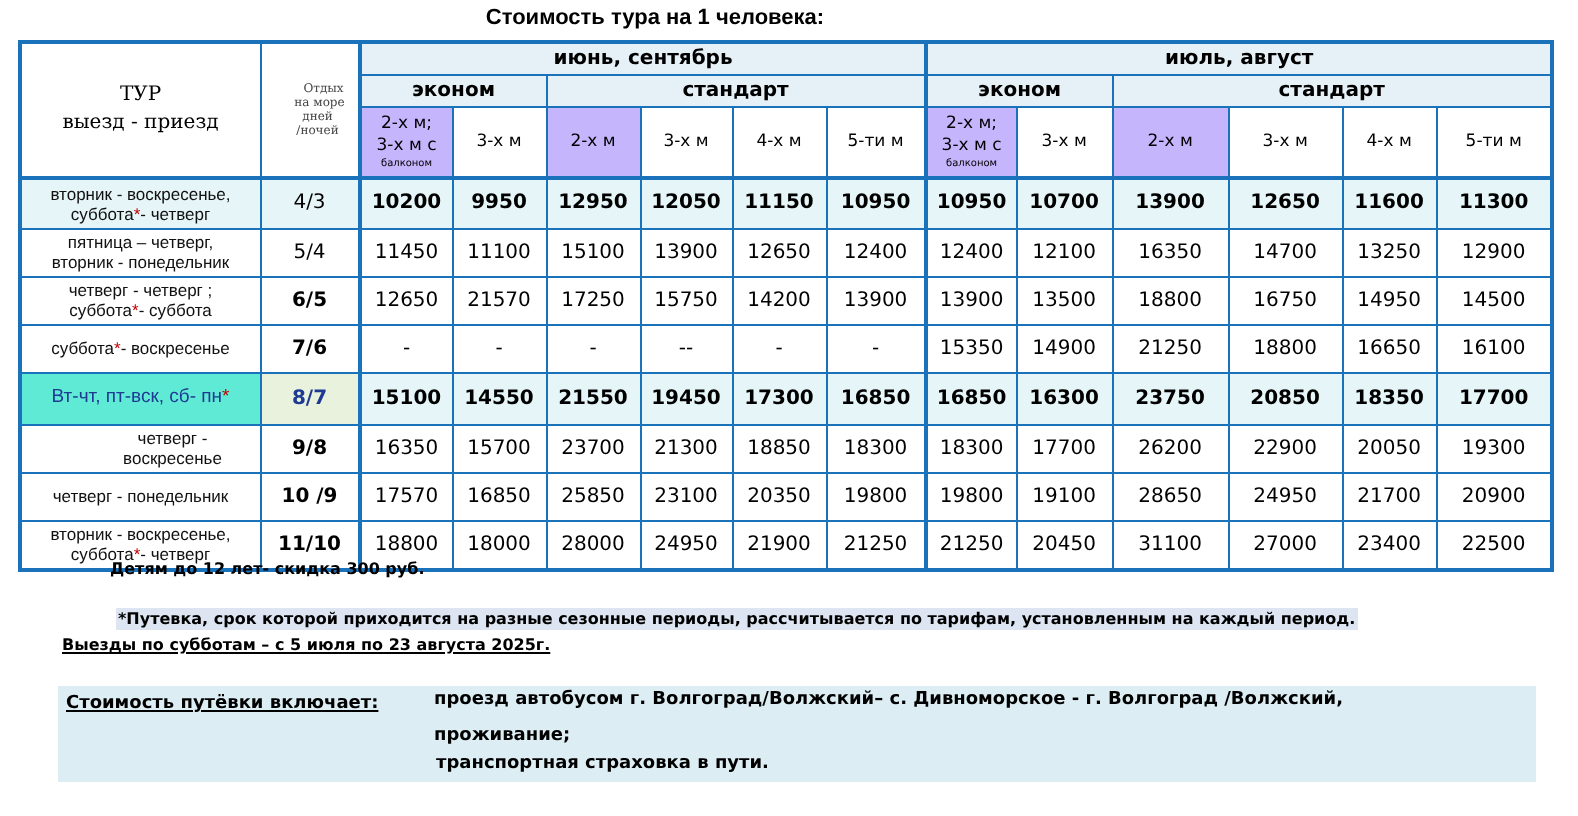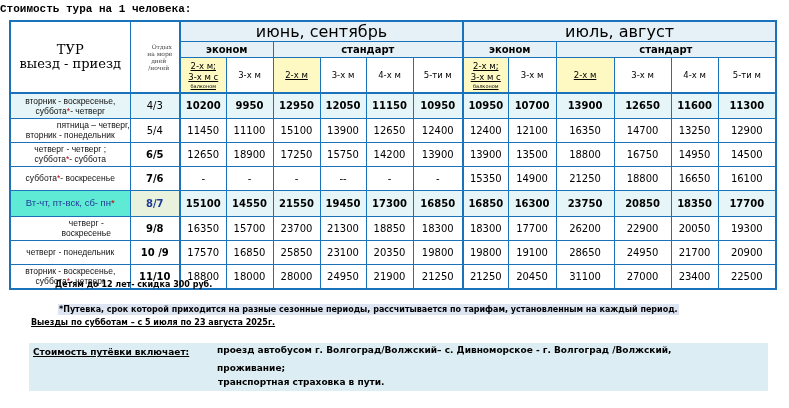--- a/index.html
+++ b/index.html
@@ -1,31 +1,31 @@
 <!DOCTYPE html>
 <html><head>
 <meta charset="utf-8">
 <style>
   html, body { margin:0; padding:0; background:#ffffff; }
   body { width:789px; height:408px; position:relative; overflow:hidden; font-family:"DejaVu Sans", sans-serif; color:#000; }
-  .title { position:absolute; left:0; width:655px; top:3px; font-family:Liberation Mono, monospace; font-size:11px; }
+  .title { position:absolute; left:0; width:655px; top:3px; text-align:center; font-family:Liberation Sans, sans-serif; font-size:11px; }
   .title b { font-weight:bold; }
   table.price { position:absolute; left:9px; top:20px; border-collapse:collapse; table-layout:fixed; width:768px; font-family:"DejaVu Sans", sans-serif; }
   table.price td { border:1px solid #1a72bb; text-align:center; vertical-align:middle; padding:0; overflow:hidden; white-space:nowrap; }
   table.price { border:2px solid #1a72bb; }
   .thick-l { border-left:2px solid #1a72bb !important; }
   .thick-b { border-bottom:2px solid #1a72bb !important; }
-  .hdr-tour { font-family:"DejaVu Serif", serif; font-size:13px; line-height:14px; }
+  .hdr-tour { font-family:"DejaVu Serif", serif; font-size:10px; line-height:14px; }
   .hdr-rest { font-family:"DejaVu Serif", serif; font-size:6px; color:#444; line-height:7px; text-align:left; padding-left:8px !important; }
-  .season { background:#e6f1f7; font-weight:normal; font-size:16px; height:15px; }
+  .season { background:#e6f1f7; font-weight:bold; font-size:10px; height:15px; }
   .cls { background:#e6f1f7; font-weight:bold; font-size:10px; height:15px; }
   .room { font-size:8.5px; height:34px; }
   .room small { font-size:5px; display:block; line-height:6px; }
   .room .l { display:block; line-height:11px; }
-  .room.shade { background:#fef9c3;text-decoration:underline; }
+  .room.shade { background:#c4b5fd; }
   .tour { font-family:"Liberation Sans", sans-serif; font-size:8.5px; line-height:10px; color:#111; white-space:normal !important; }
   .star { color:#c00000; }
   .nights { font-size:10px; }
   .nights.bold { font-weight:bold; }
   .val { font-size:10px; }
   tr.hl td { background:#e6f5f7; font-weight:bold; }
   tr.hl td.tour { background:#5eead4; color:#1f3a93; font-weight:normal; font-size:9.5px; }
   tr.hl td.nights { background:#e8f2dc; color:#1f3a93;margin-top:15px; }
   tr.r1 td { background:#e6f5f7; }
   tr.r1 td.val { font-weight:bold; }
@@ -119,21 +119,21 @@
         <td class="val">10950</td>
         <td class="val thick-l">10950</td>
         <td class="val">10700</td>
         <td class="val">13900</td>
         <td class="val">12650</td>
         <td class="val">11600</td>
         <td class="val">11300</td>
       </tr>
       <tr style="height: 24px;">
         <td class="tour">
-          <span style="display: block; text-align: right;">пятница – четверг,</span>
+          <span style="display: block;">пятница – четверг,</span>
           <span style="display: block;"><span>вторник - понедельник</span><span class="star"></span><span></span></span>
         </td>
         <td class="nights">5/4</td>
         <td class="val thick-l">11450</td>
         <td class="val">11100</td>
         <td class="val">15100</td>
         <td class="val">13900</td>
         <td class="val">12650</td>
         <td class="val">12400</td>
         <td class="val thick-l">12400</td>
@@ -143,21 +143,21 @@
         <td class="val">13250</td>
         <td class="val">12900</td>
       </tr>
       <tr style="height: 24px; padding-left: 47px;">
         <td class="tour">
           <span style="display: block;">четверг - четверг ;</span>
           <span style="display: block;"><span>суббота</span><span class="star">*</span><span>-  суббота</span></span>
         </td>
         <td class="nights bold">6/5</td>
         <td class="val thick-l">12650</td>
-        <td class="val">18900</td>
+        <td class="val">21570</td>
         <td class="val">17250</td>
         <td class="val">15750</td>
         <td class="val">14200</td>
         <td class="val">13900</td>
         <td class="val thick-l">13900</td>
         <td class="val">13500</td>
         <td class="val">18800</td>
         <td class="val">16750</td>
         <td class="val">14950</td>
         <td class="val">14500</td>

